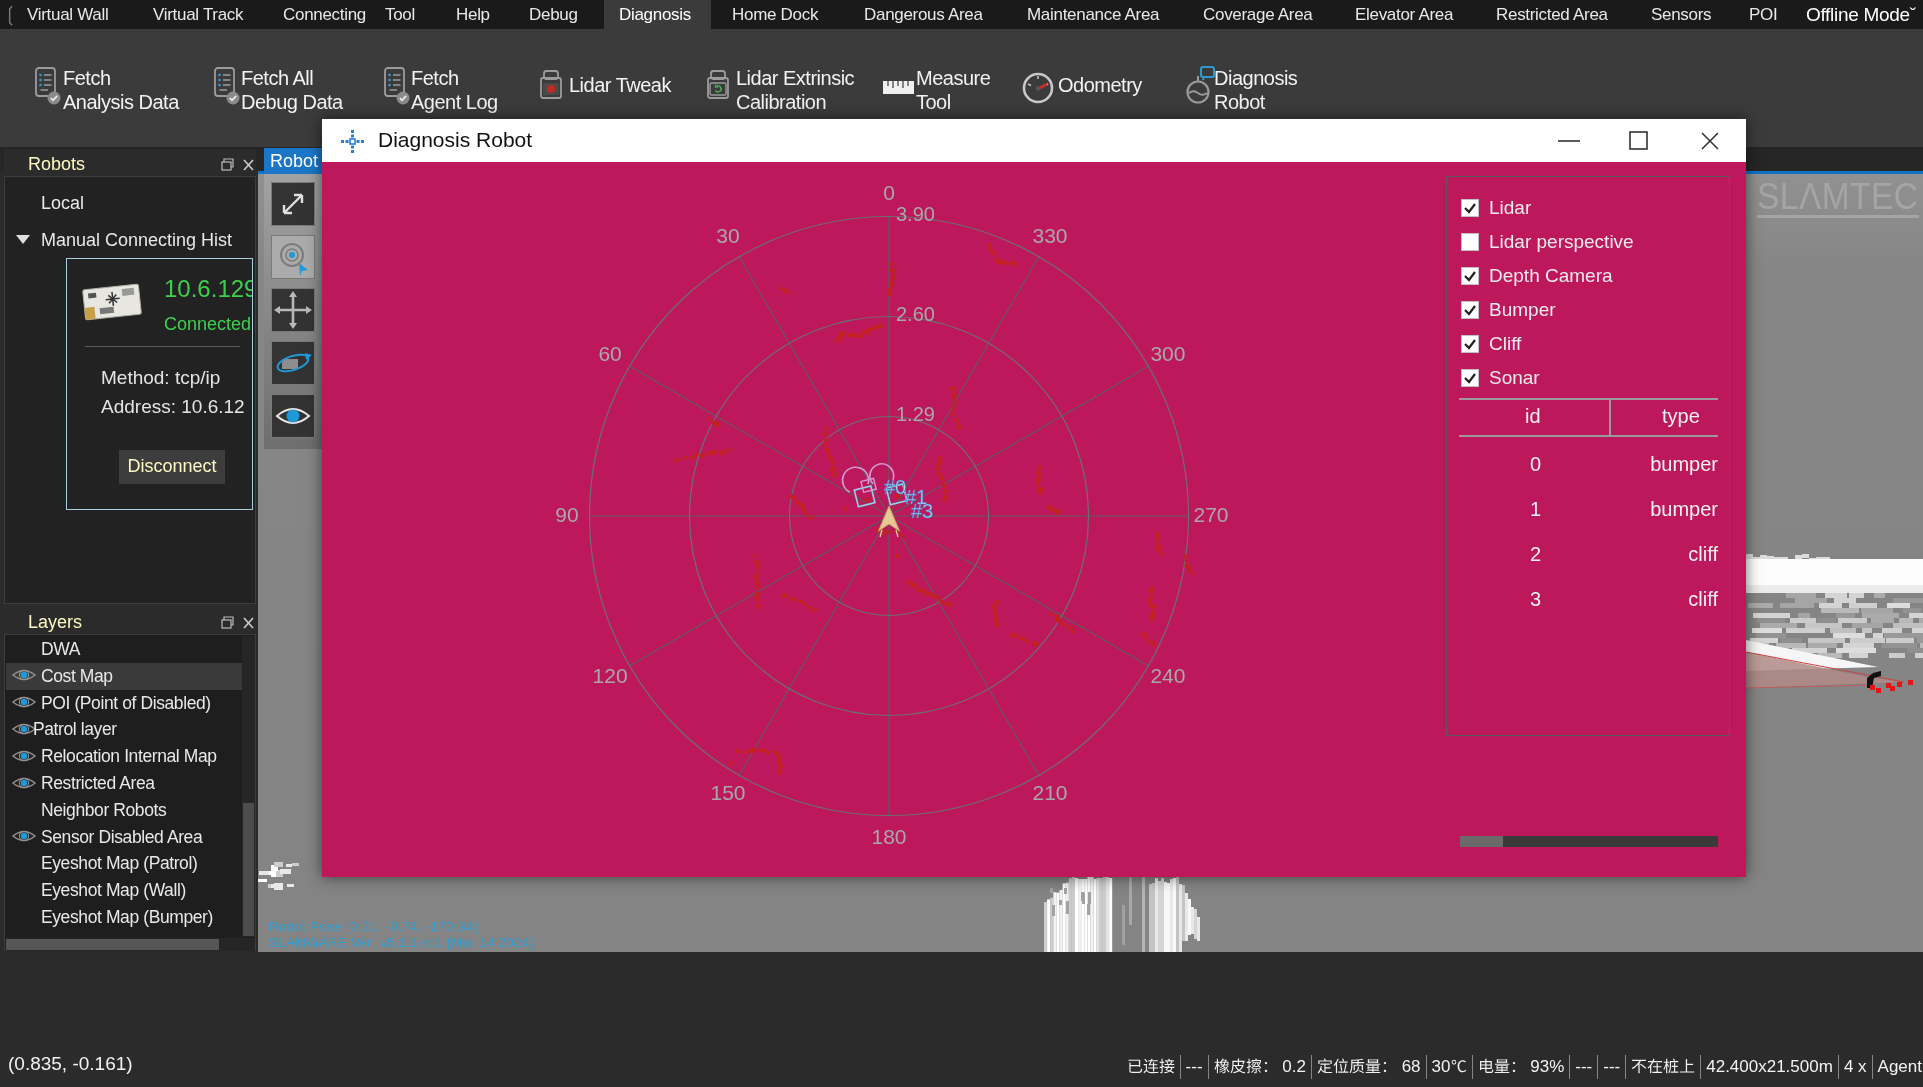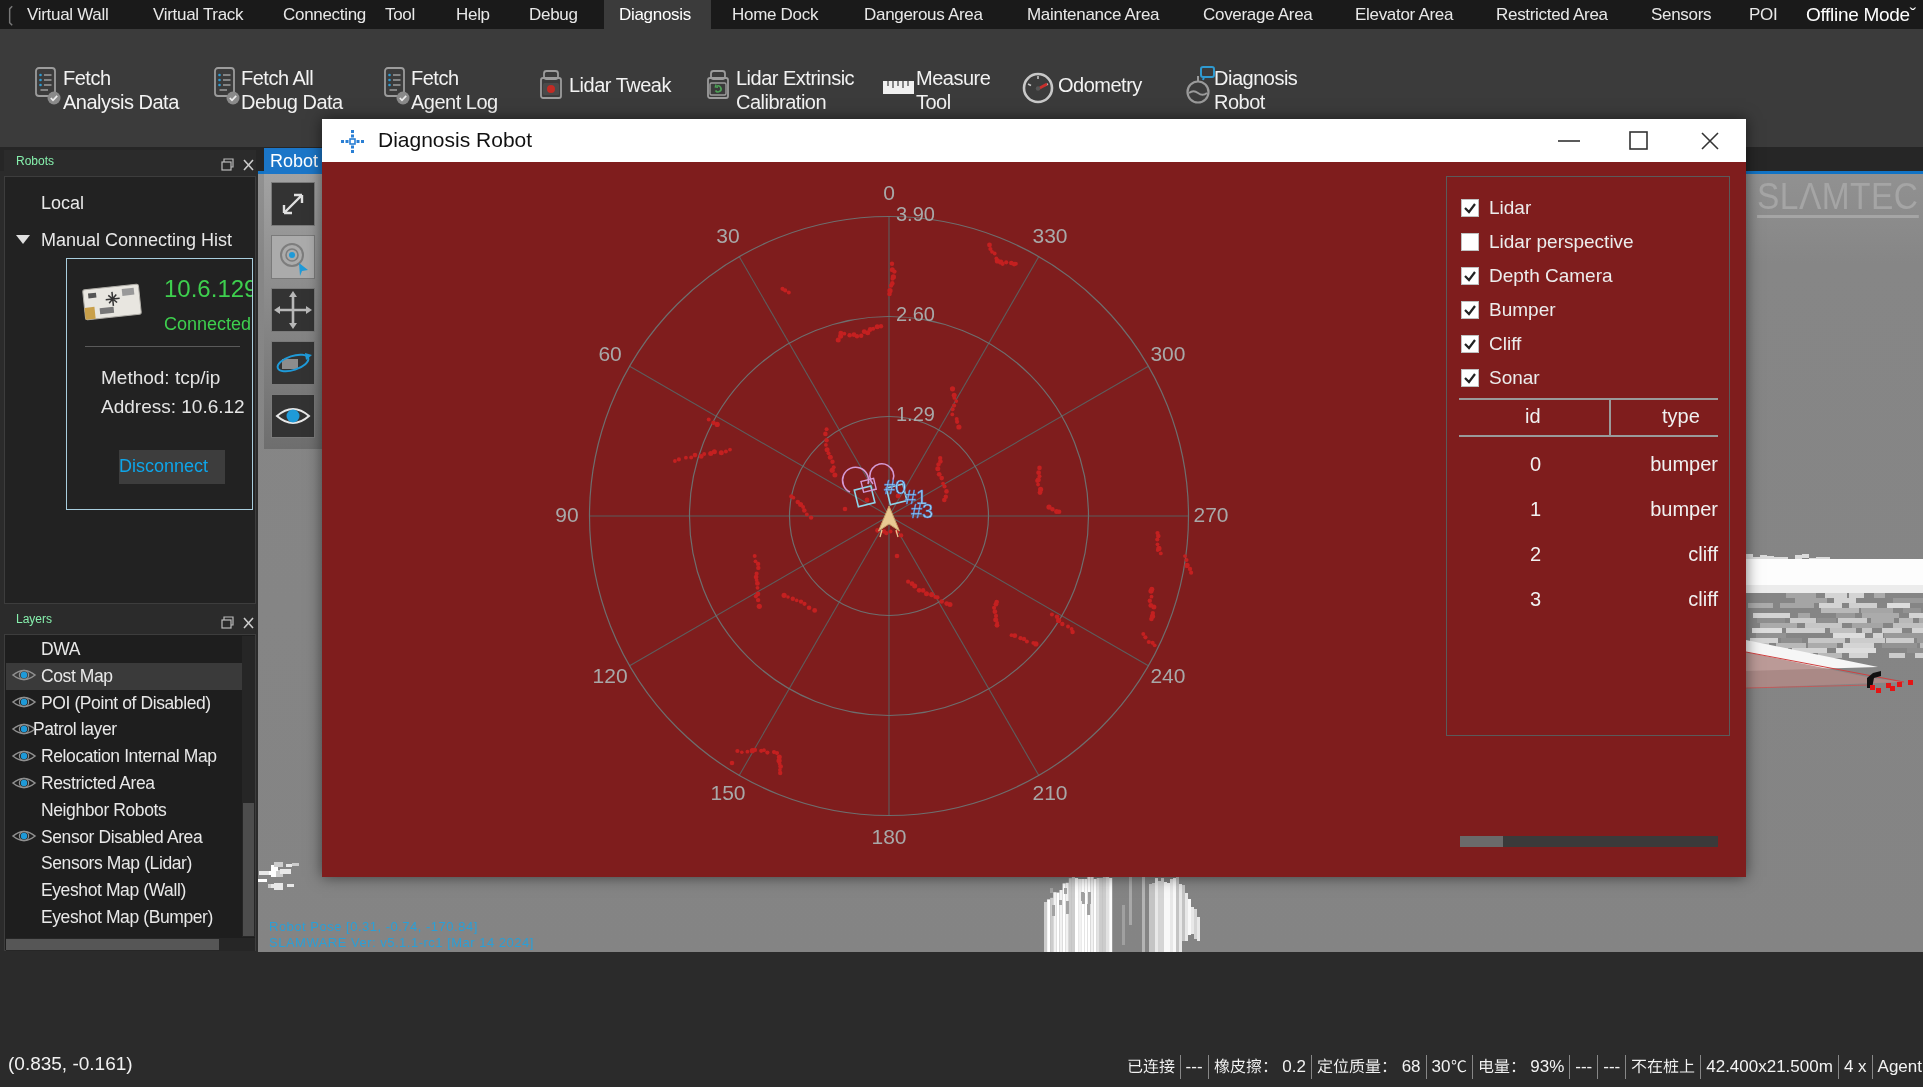--- a/index.html
+++ b/index.html
@@ -3,23 +3,23 @@
 *{margin:0;padding:0;box-sizing:border-box}
 html,body{width:1923px;height:1087px;overflow:hidden}
 body{background:#2b2b2b;font-family:"Liberation Sans",sans-serif;position:relative;color:#e8e8e8}
 .abs{position:absolute}
 .menubar{left:0;top:0;width:1923px;height:29px;background:#1a1a1a}
 .mi{position:absolute;top:0;height:29px;line-height:29px;font-size:17px;letter-spacing:-0.3px;color:#e8e8e8;white-space:nowrap}
 .toolbar{left:0;top:29px;width:1923px;height:118px;background:#3b3b3b}
 .tlabel{position:absolute;font-size:20px;line-height:24px;letter-spacing:-0.5px;color:#f2f2f2;white-space:nowrap}
 .mapview{left:258px;top:171px;width:1665px;height:781px;background:linear-gradient(#919191,#868686 90px,#848484);border-top:3px solid #1173c5}
 .panel{position:absolute;background:#2b2b2b}
-.ptitle{position:absolute;left:12px;top:4px;font-size:12px;color:#86efac}
+.ptitle{position:absolute;left:24px;top:4px;font-size:18px;color:#fef9c3}
 .pbody{position:absolute;background:#222222;border:1px solid #3d3d3d}
-.dlg{left:322px;top:119px;width:1424px;height:758px;background:#7f1d1d;box-shadow:0 0 14px rgba(0,0,0,.55)}
+.dlg{left:322px;top:119px;width:1424px;height:758px;background:#be185d;box-shadow:0 0 14px rgba(0,0,0,.55)}
 .dlgtitle{position:absolute;left:0;top:0;width:1424px;height:43px;background:#ffffff}
 .sb{left:0;top:1040px;width:1923px;height:47px}
 .sitem{display:inline-flex;align-items:center;height:34px;font-size:17px;color:#f2f2f2;white-space:nowrap}
 .sep{width:1px;height:24px;background:#878787;margin:0 5px;align-self:center}
 </style></head><body>
 
 <div class="menubar abs">
     <div style="position:absolute;left:2px;top:2px;width:12px;height:25px;color:#777;font-size:20px">❲</div>
     <div style="position:absolute;left:604px;top:0;width:107px;height:29px;background:#3b3b3b"></div>
     <span class="mi" style="left:27px">Virtual Wall</span>
@@ -307,21 +307,21 @@
             <rect x="44" y="11" width="12" height="7" fill="#999"></rect>
             <path d="M30 16 L38 24 M38 16 L30 24 M34 13 L34 27 M27 20 L41 20" stroke="#333" stroke-width="1.5"></path>
             <rect x="20" y="28" width="14" height="6" fill="#777"></rect>
           </g>
         </svg>
         <div style="position:absolute;left:97px;top:16px;font-size:24px;color:#3ecf4e;width:88px;overflow:hidden;white-space:nowrap">10.6.129</div>
         <div style="position:absolute;left:97px;top:55px;font-size:18px;color:#3ecf4e;width:88px;overflow:hidden;white-space:nowrap">Connected</div>
         <div style="position:absolute;left:18px;top:87px;width:155px;border-top:1px solid #5a5a5a"></div>
         <div style="position:absolute;left:34px;top:108px;font-size:19px;color:#e4e4e4">Method: tcp/ip</div>
         <div style="position:absolute;left:34px;top:137px;font-size:19px;color:#e4e4e4;width:148px;overflow:hidden;white-space:nowrap">Address: 10.6.12</div>
-        <div style="position:absolute;left:52px;top:191px;width:106px;height:34px;background:#3d3d3d;font-size:18px;color:#0ea5e9;text-align:left;line-height:33px">Disconnect</div>
+        <div style="position:absolute;left:52px;top:191px;width:106px;height:34px;background:#3d3d3d;font-size:18px;color:#fef9c3;text-align:center;line-height:33px">Disconnect</div>
       </div>
     </div>
   </div>
 <div class="panel abs" style="left:4px;top:608px;width:252px;height:343px">
     <div class="ptitle">Layers</div>
     <svg style="position:absolute;left:216px;top:7px" width="36" height="16">
       <rect x="2" y="5" width="9" height="8" fill="none" stroke="#bbb" stroke-width="1.2"></rect>
       <path d="M4 5 L4 2 L13 2 L13 10 L11 10" fill="none" stroke="#bbb" stroke-width="1.2"></path>
       <path d="M24 3 L33 13 M33 3 L24 13" stroke="#ccc" stroke-width="1.6"></path>
     </svg>
@@ -358,21 +358,21 @@
         <circle cx="13" cy="8" r="3.2" fill="#1f9ad8"></circle>
       </svg>
       <div style="position:absolute;left:36px;top:138px;font-size:17.5px;letter-spacing:-0.4px;white-space:nowrap">Restricted Area</div>
       <div style="position:absolute;left:36px;top:165px;font-size:17.5px;letter-spacing:-0.4px;white-space:nowrap">Neighbor Robots</div>
       <svg style="position:absolute;left:6px;top:193px" width="26" height="16">
         <path d="M2 8 Q13 -1 24 8 Q13 17 2 8 Z" fill="none" stroke="#909090" stroke-width="1.6"></path>
         <circle cx="13" cy="8" r="4.6" fill="none" stroke="#909090" stroke-width="1.2"></circle>
         <circle cx="13" cy="8" r="3.2" fill="#1f9ad8"></circle>
       </svg>
       <div style="position:absolute;left:36px;top:192px;font-size:17.5px;letter-spacing:-0.4px;white-space:nowrap">Sensor Disabled Area</div>
-      <div style="position:absolute;left:36px;top:218px;font-size:17.5px;letter-spacing:-0.4px;white-space:nowrap">Sensors Map (Lidar)</div>
+      <div style="position:absolute;left:36px;top:218px;font-size:17.5px;letter-spacing:-0.4px;white-space:nowrap">Eyeshot Map (Patrol)</div>
       <div style="position:absolute;left:36px;top:245px;font-size:17.5px;letter-spacing:-0.4px;white-space:nowrap">Eyeshot Map (Wall)</div>
       <div style="position:absolute;left:36px;top:272px;font-size:17.5px;letter-spacing:-0.4px;white-space:nowrap">Eyeshot Map (Bumper)</div>
       <div style="position:absolute;left:237px;top:1px;width:13px;height:301px;background:#262626"></div>
       <div style="position:absolute;left:238px;top:168px;width:11px;height:133px;background:#4d4d4d"></div>
       <div style="position:absolute;left:1px;top:303px;width:249px;height:13px;background:#262626"></div>
       <div style="position:absolute;left:1px;top:304px;width:213px;height:11px;background:#565656"></div>
     </div>
   </div>
 <div class="abs" style="left:264px;top:148px;width:58px;height:301px">
     <div style="position:absolute;left:0;top:0;width:58px;height:26px;background:#1b76c8;color:#fff;font-size:18px;line-height:26px;padding-left:6px">Robot</div>

